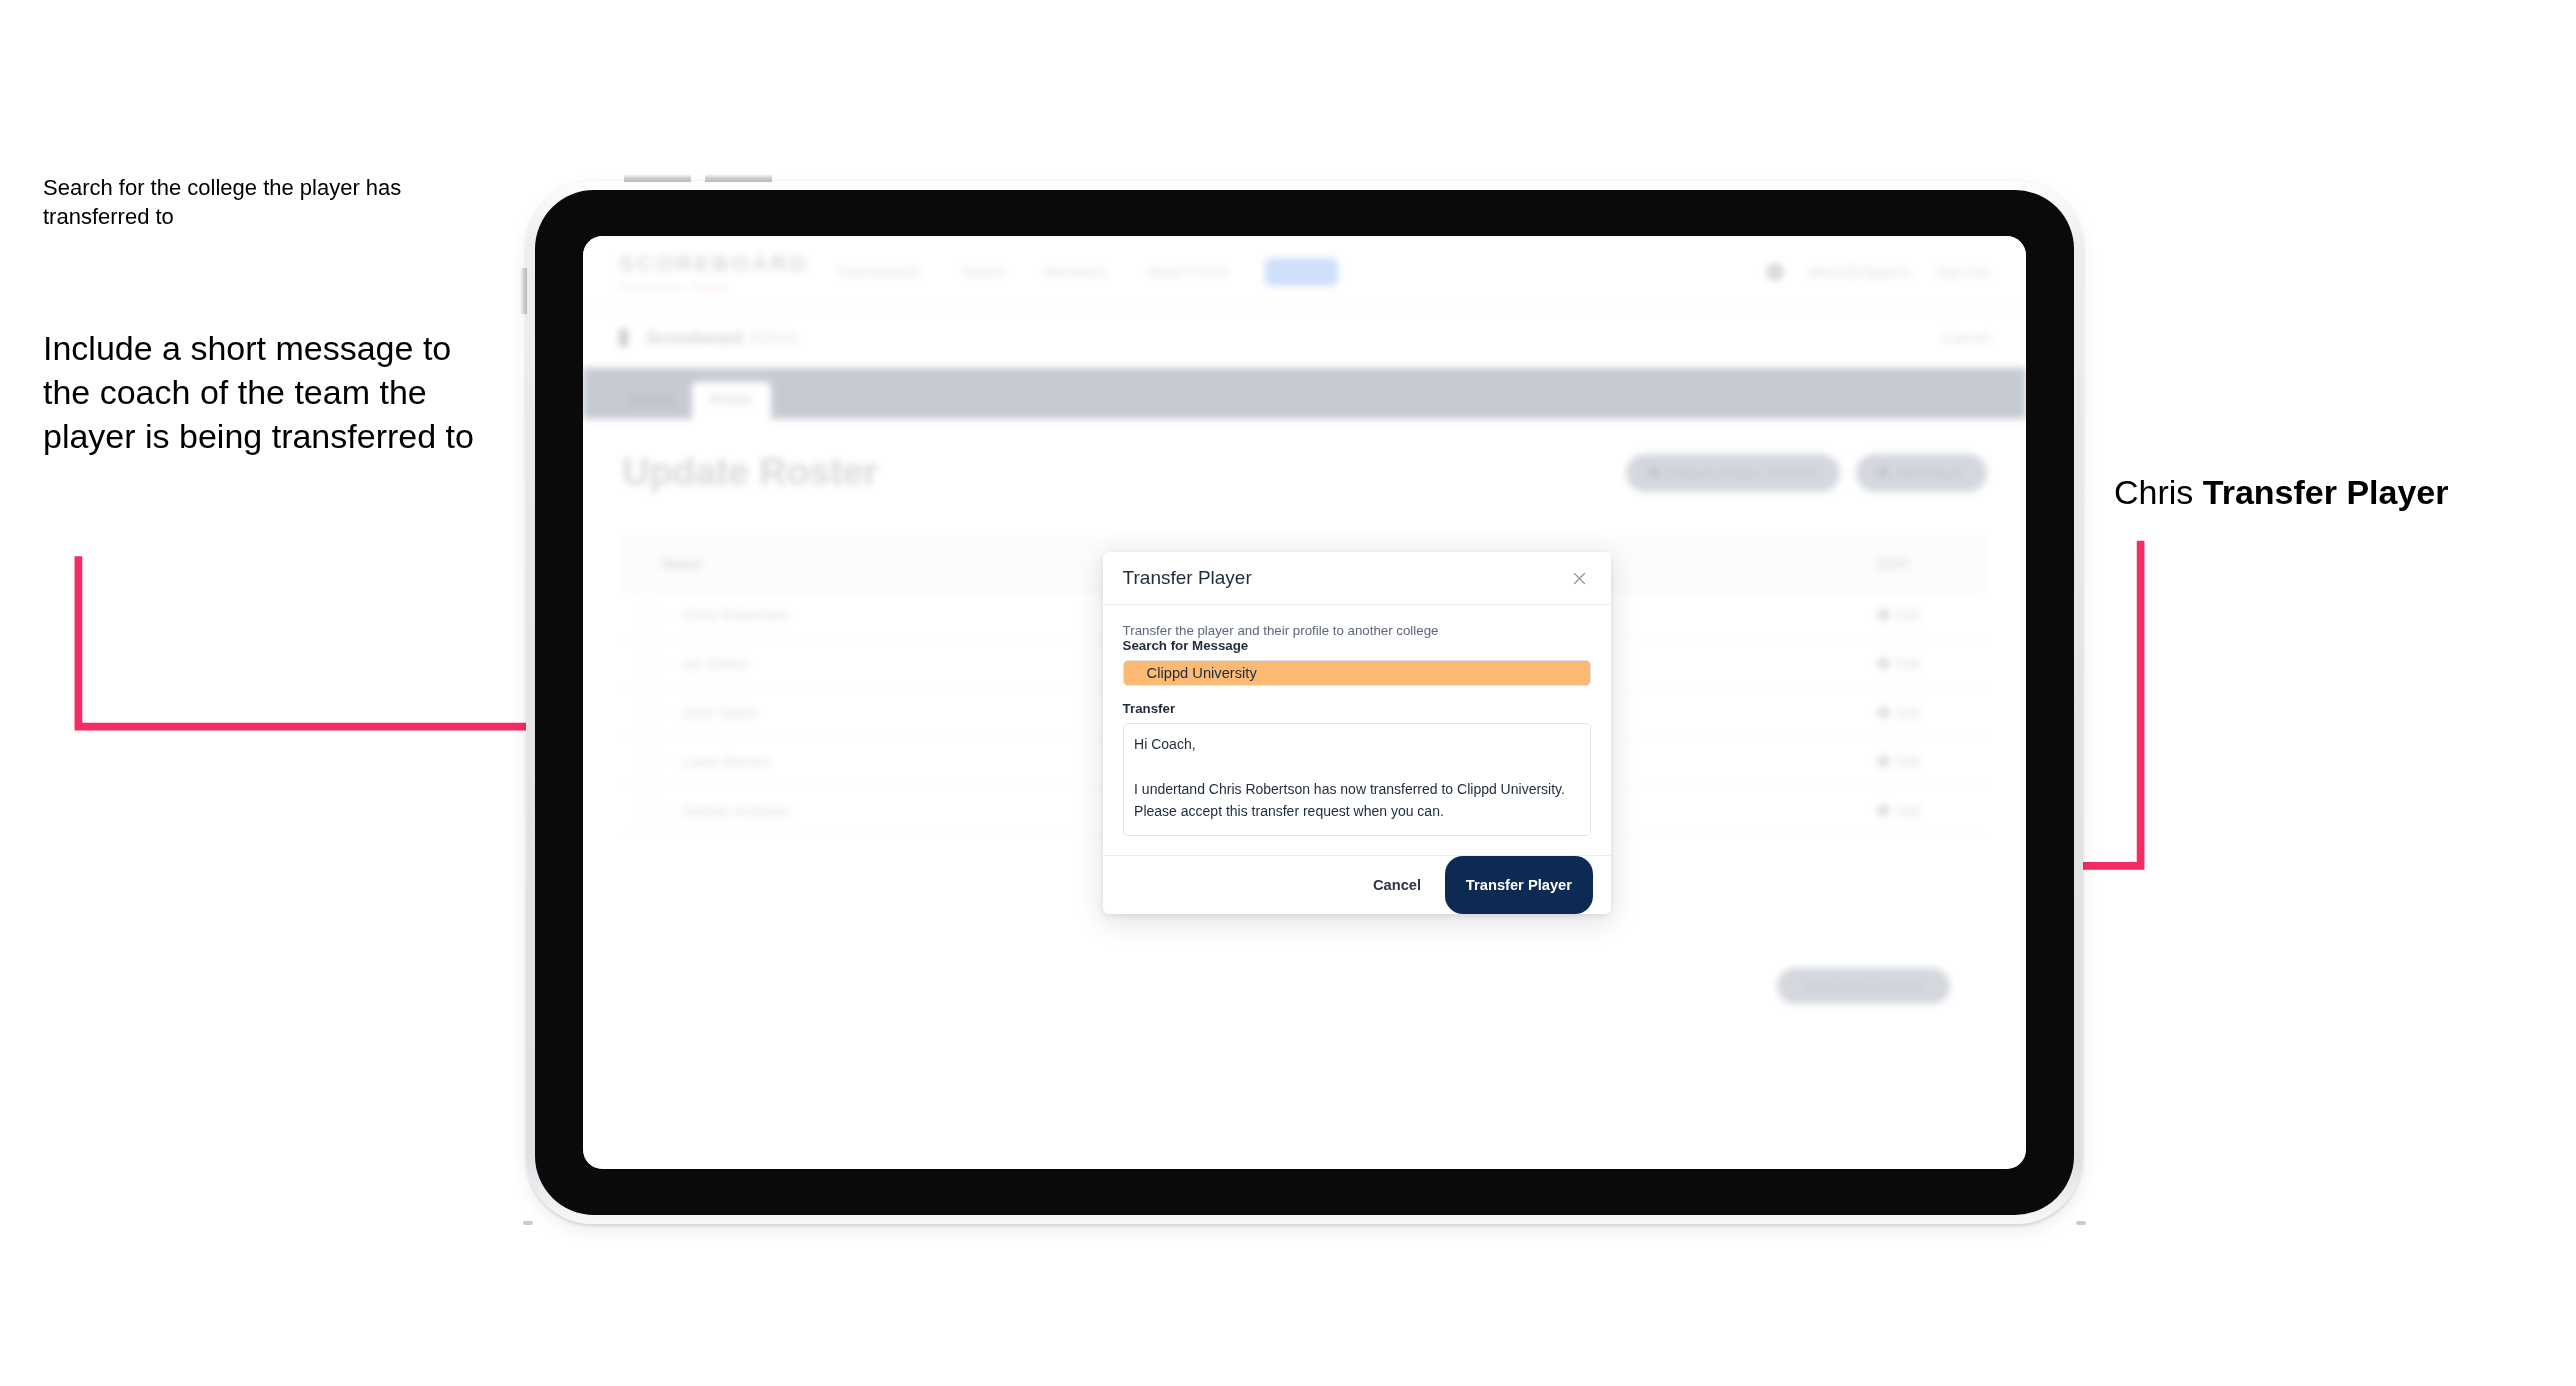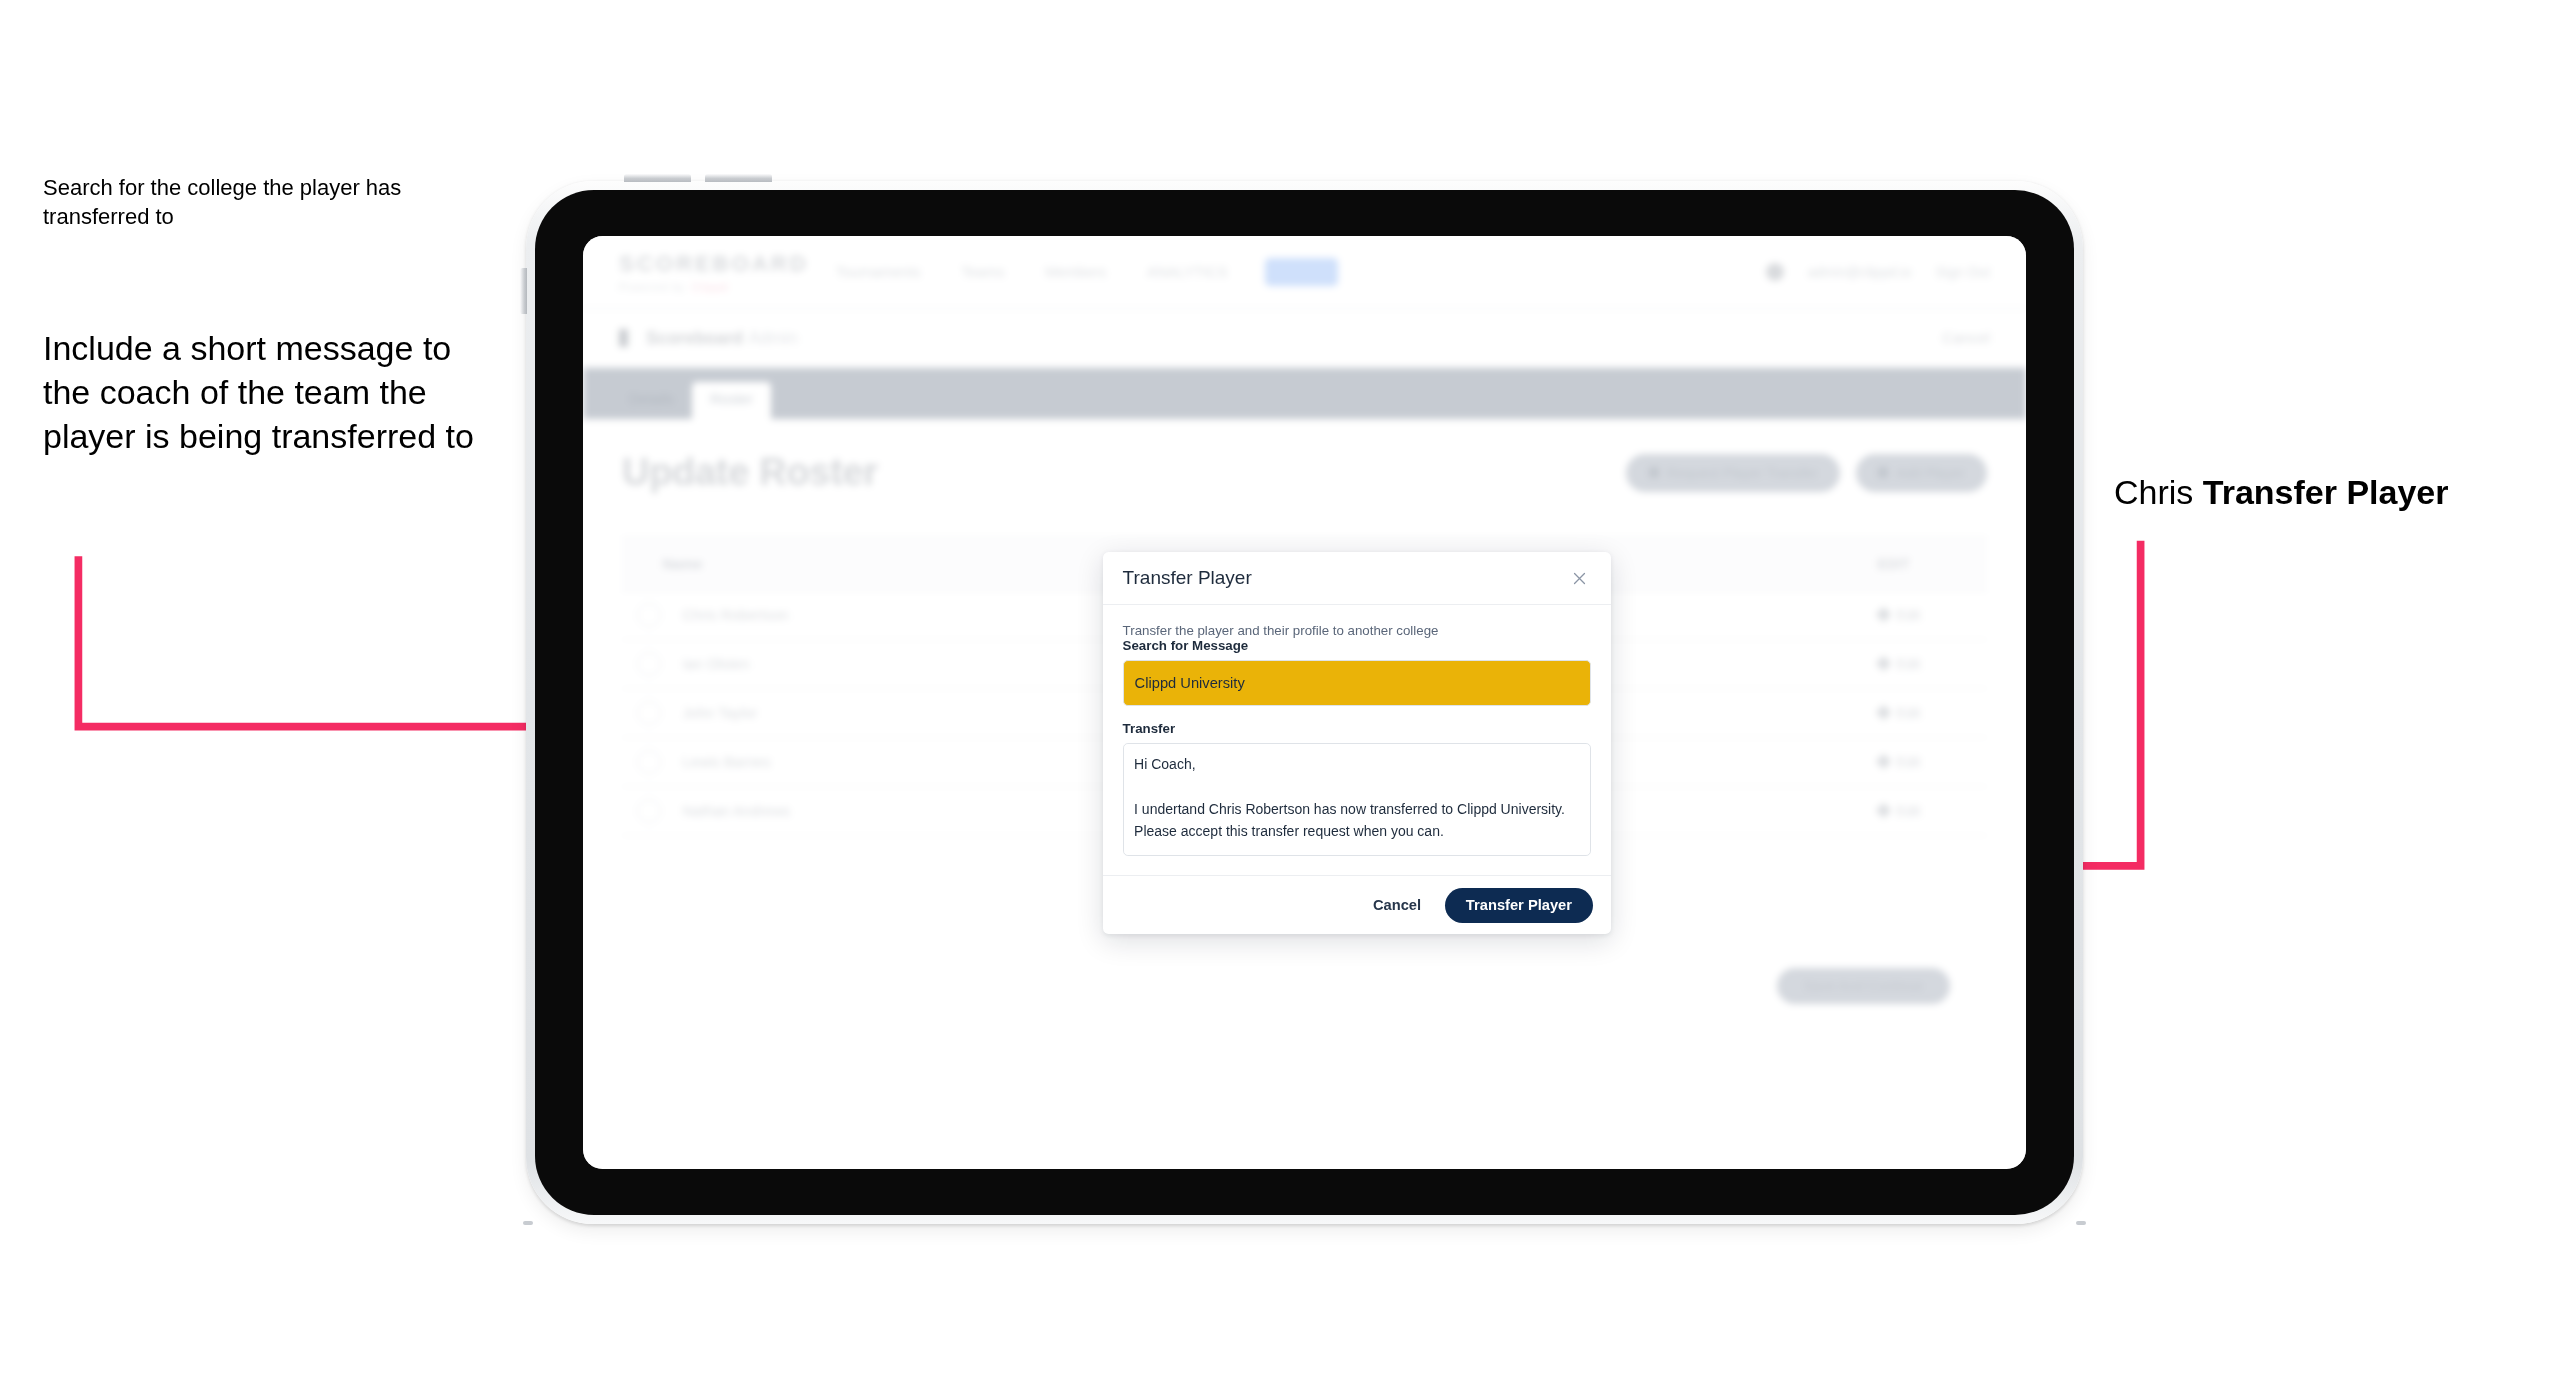--- a/index.html
+++ b/index.html
@@ -394,29 +394,29 @@
     color: #5a6679;
   }
   .field-label {
     font-size: 13.3px;
     font-weight: 600;
     color: #1e2b3c;
     margin-bottom: 7px;
   }
   .text-input {
     width: 100%;
-    height: 46px;
+    height: 26px;
     box-sizing: border-box;
     border: 0.7px solid #dfe3e8;
     border-radius: 4.9px;
-    padding: 0 11px;
+    padding: 0 23px;
     font-size: 14.7px;
     color: #1e2b3c;
     font-family: "Liberation Sans", sans-serif;
-    background: #eab308;
+    background: #fdba74;
     outline: none;
   }
   .field-gap { height: 15.4px; }
   .text-area {
     width: 100%;
     height: 113px;
     box-sizing: border-box;
     border: 0.7px solid #dfe3e8;
     border-radius: 4.9px;
     padding: 9px 10.5px;
@@ -427,21 +427,20 @@
     resize: none;
     outline: none;
     background: #ffffff;
     white-space: pre-wrap;
     overflow: hidden;
   }
   .modal-footer {
     border-top: 0.7px solid #eceef1;
     height: 59px;
     display: flex;
-    align-items: center;
     justify-content: flex-end;
     gap: 9.8px;
     padding: 0 18px;
     box-sizing: border-box;
   }
   .btn-cancel {
     background: transparent;
     border: none;
     font-size: 14.7px;
     font-weight: 600;

